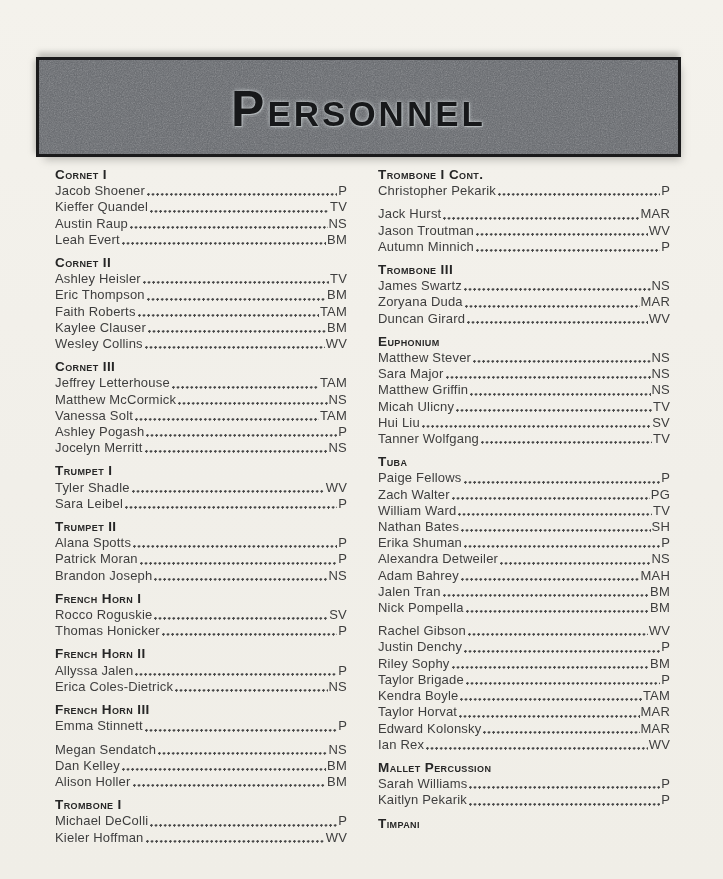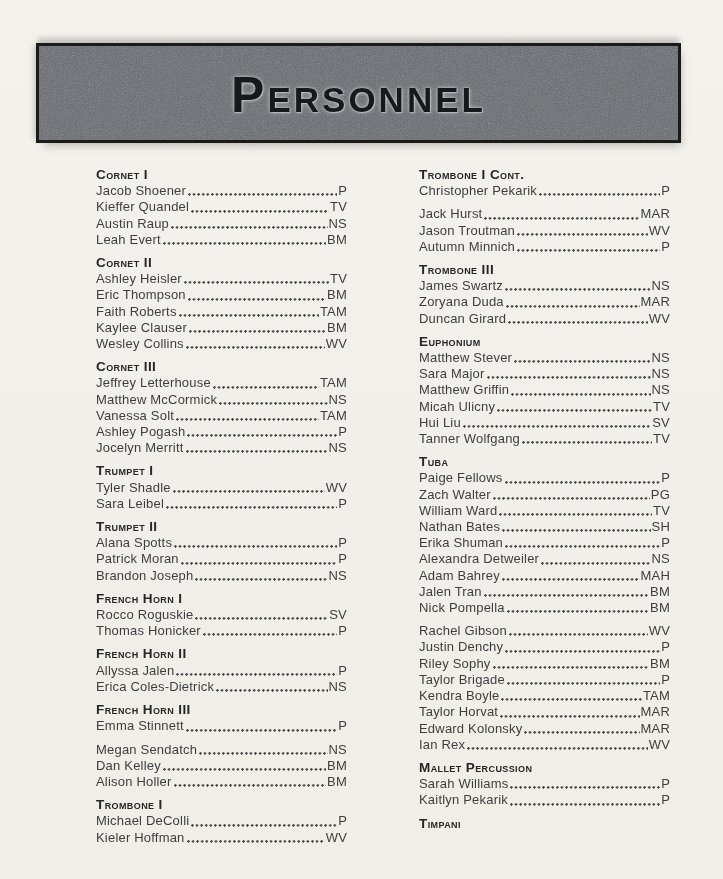--- a/index.html
+++ b/index.html
@@ -10,21 +10,21 @@
     position: relative;
     width: 723px; height: 879px;
     margin: 0;
     background: linear-gradient(180deg, #f4f2ec 0%, #f1efe9 55%, #f0eee7 100%);
     overflow: hidden;
     font-family: "Liberation Sans", sans-serif;
   }
   
   .banner {
     position: absolute;
-    left: 36px; top: 43px;
+    left: 36px; top: 57px;
     width: 645px; height: 100px;
     background: #63666b;
     border: 3px solid #1a1a1b;
     box-sizing: border-box;
     box-shadow:
       0 -7px 5px -2px rgba(140,140,134,0.45),
       -6px 0 5px -3px rgba(150,150,144,0.35),
       4px 7px 8px -4px rgba(110,110,104,0.4);
   }
   .granite-texture {
@@ -52,21 +52,21 @@
     position: absolute;
     left: 0; right: 0; top: 163px; bottom: 0;
     overflow: hidden;
   }
   .col {
     position: absolute; top: 4px;
   }
   .col-left  { left: 55px;  width: 292px; }
   .col-right { left: 378px; width: 292px; }
 
-  .section { margin-bottom: 7px; margin-left: 41px; }
+  .section { margin-bottom: 7px; }
   .section-heading {
     font-variant: small-caps;
     font-weight: bold;
     font-size: 13.5px;
     line-height: 16.2px;
     letter-spacing: 0.4px;
     color: #262626;
     white-space: nowrap;
   }
   .member-row {

